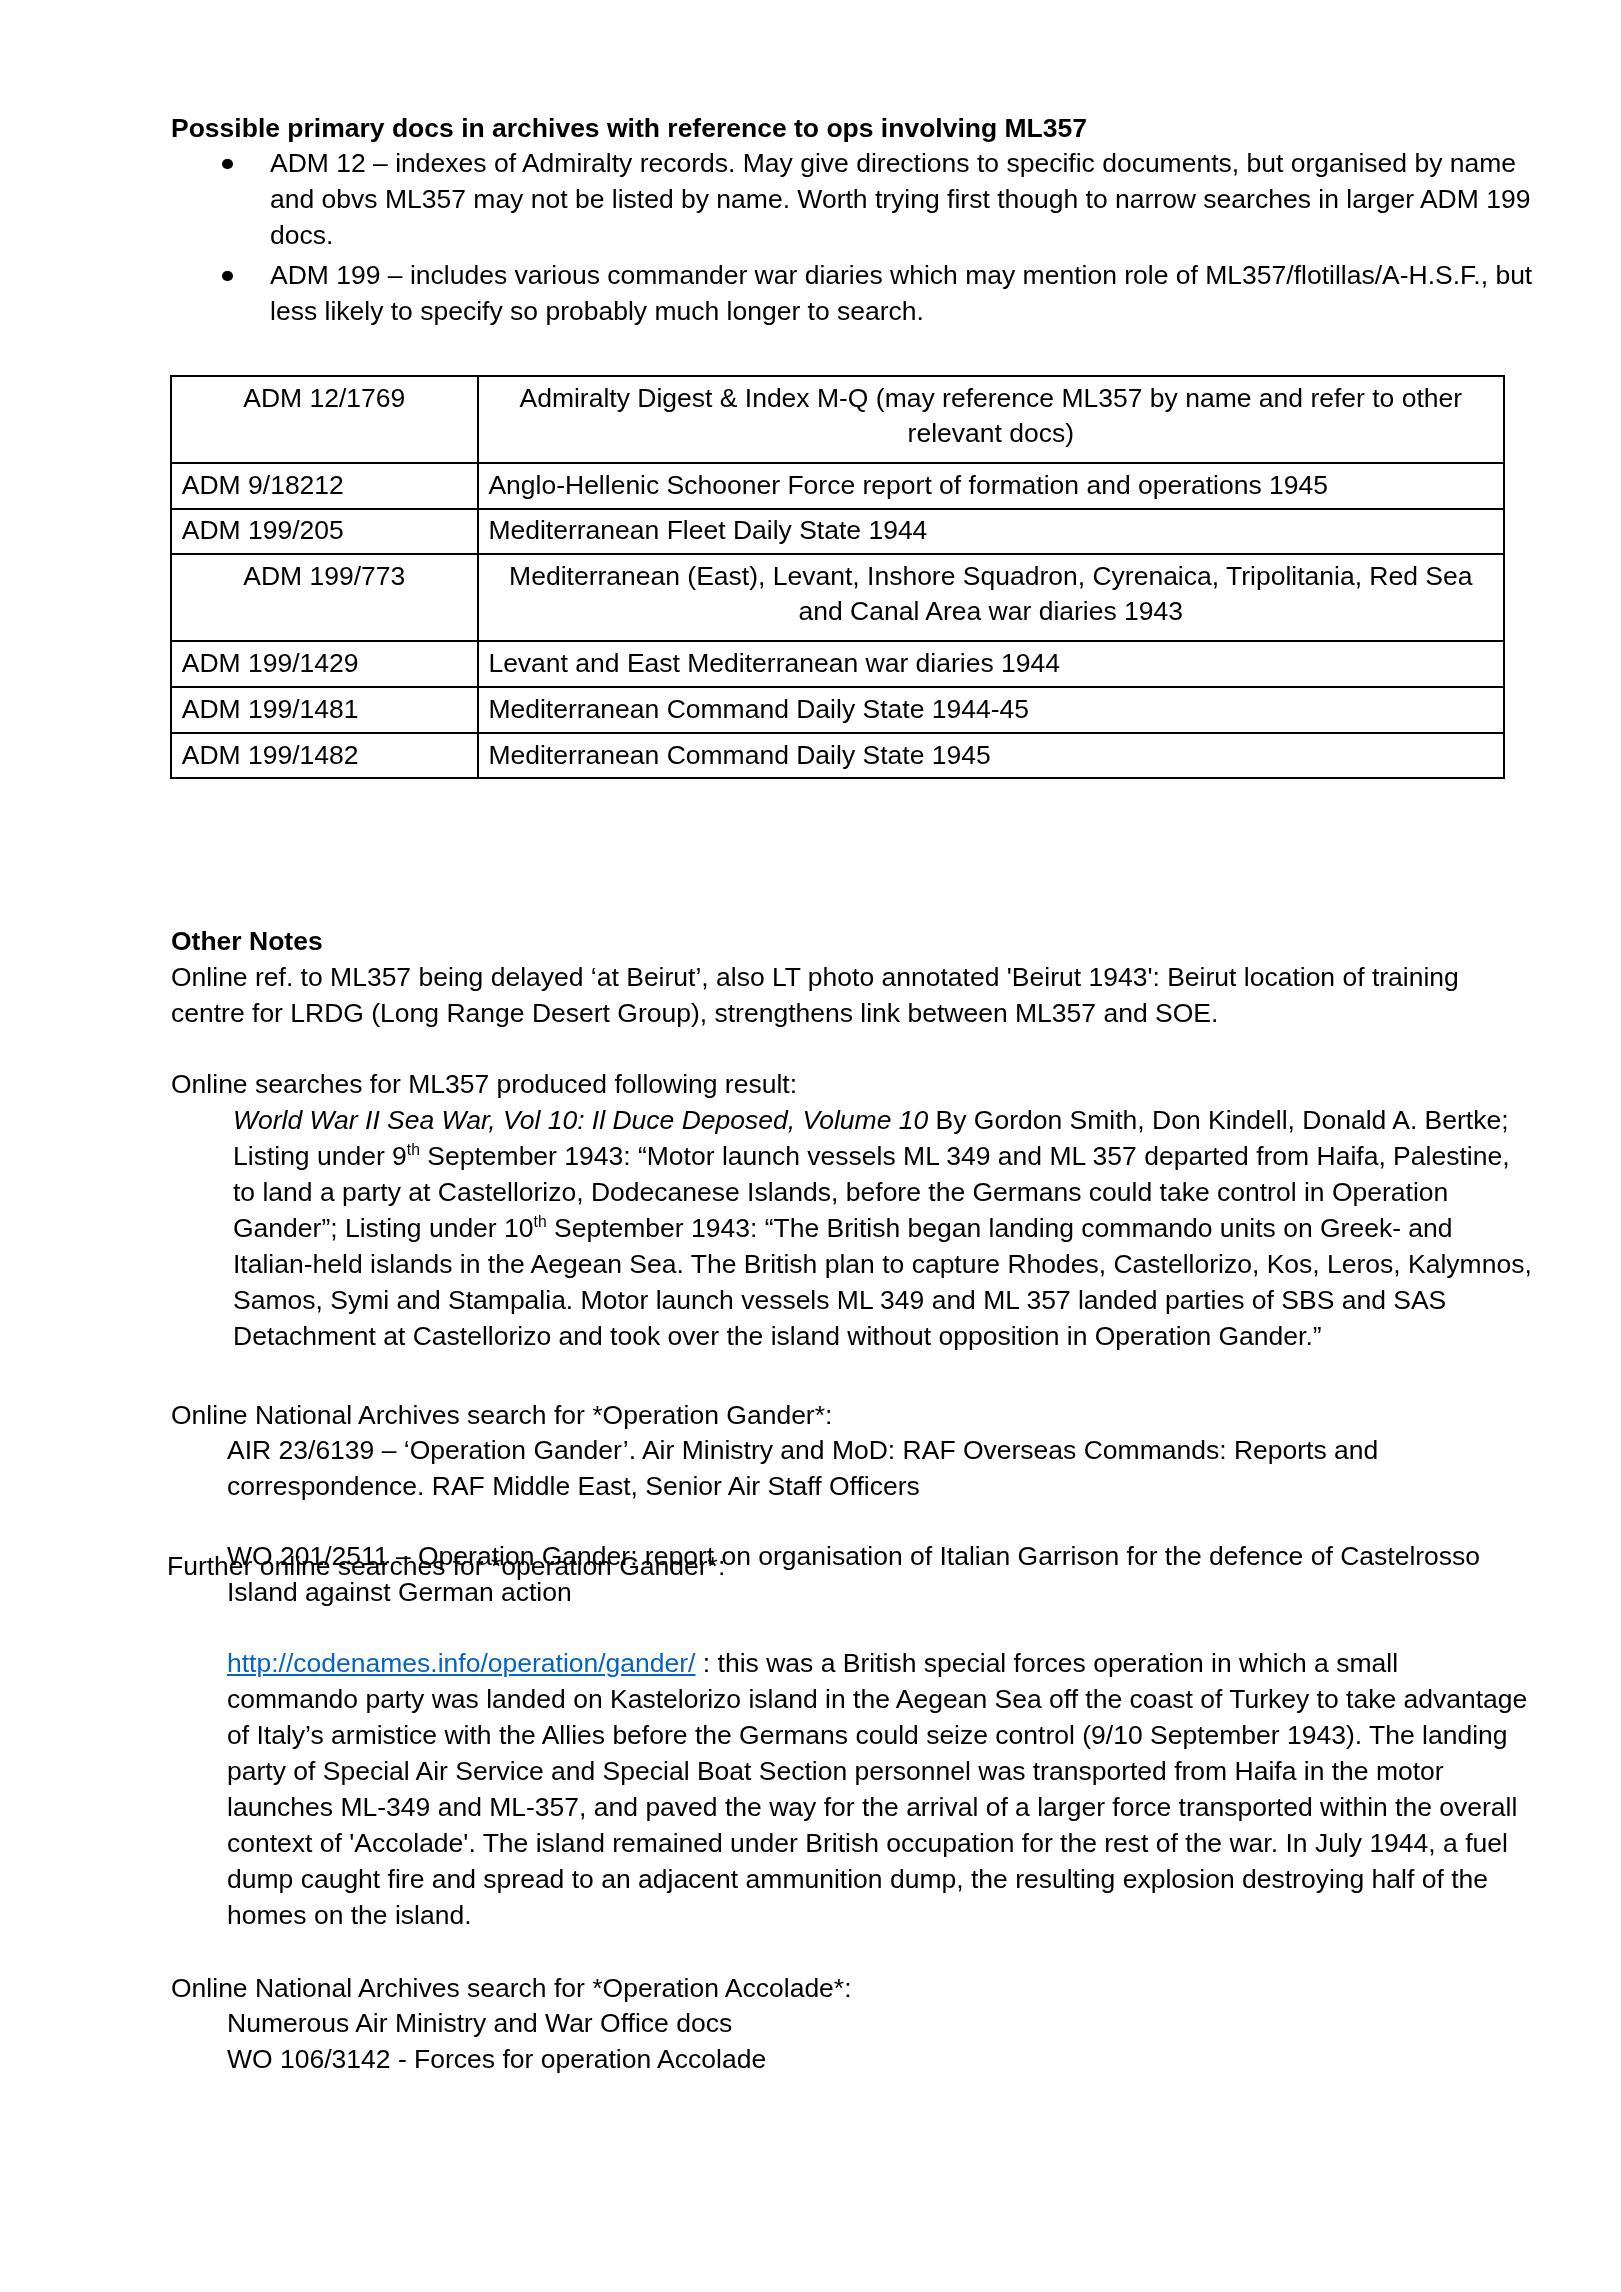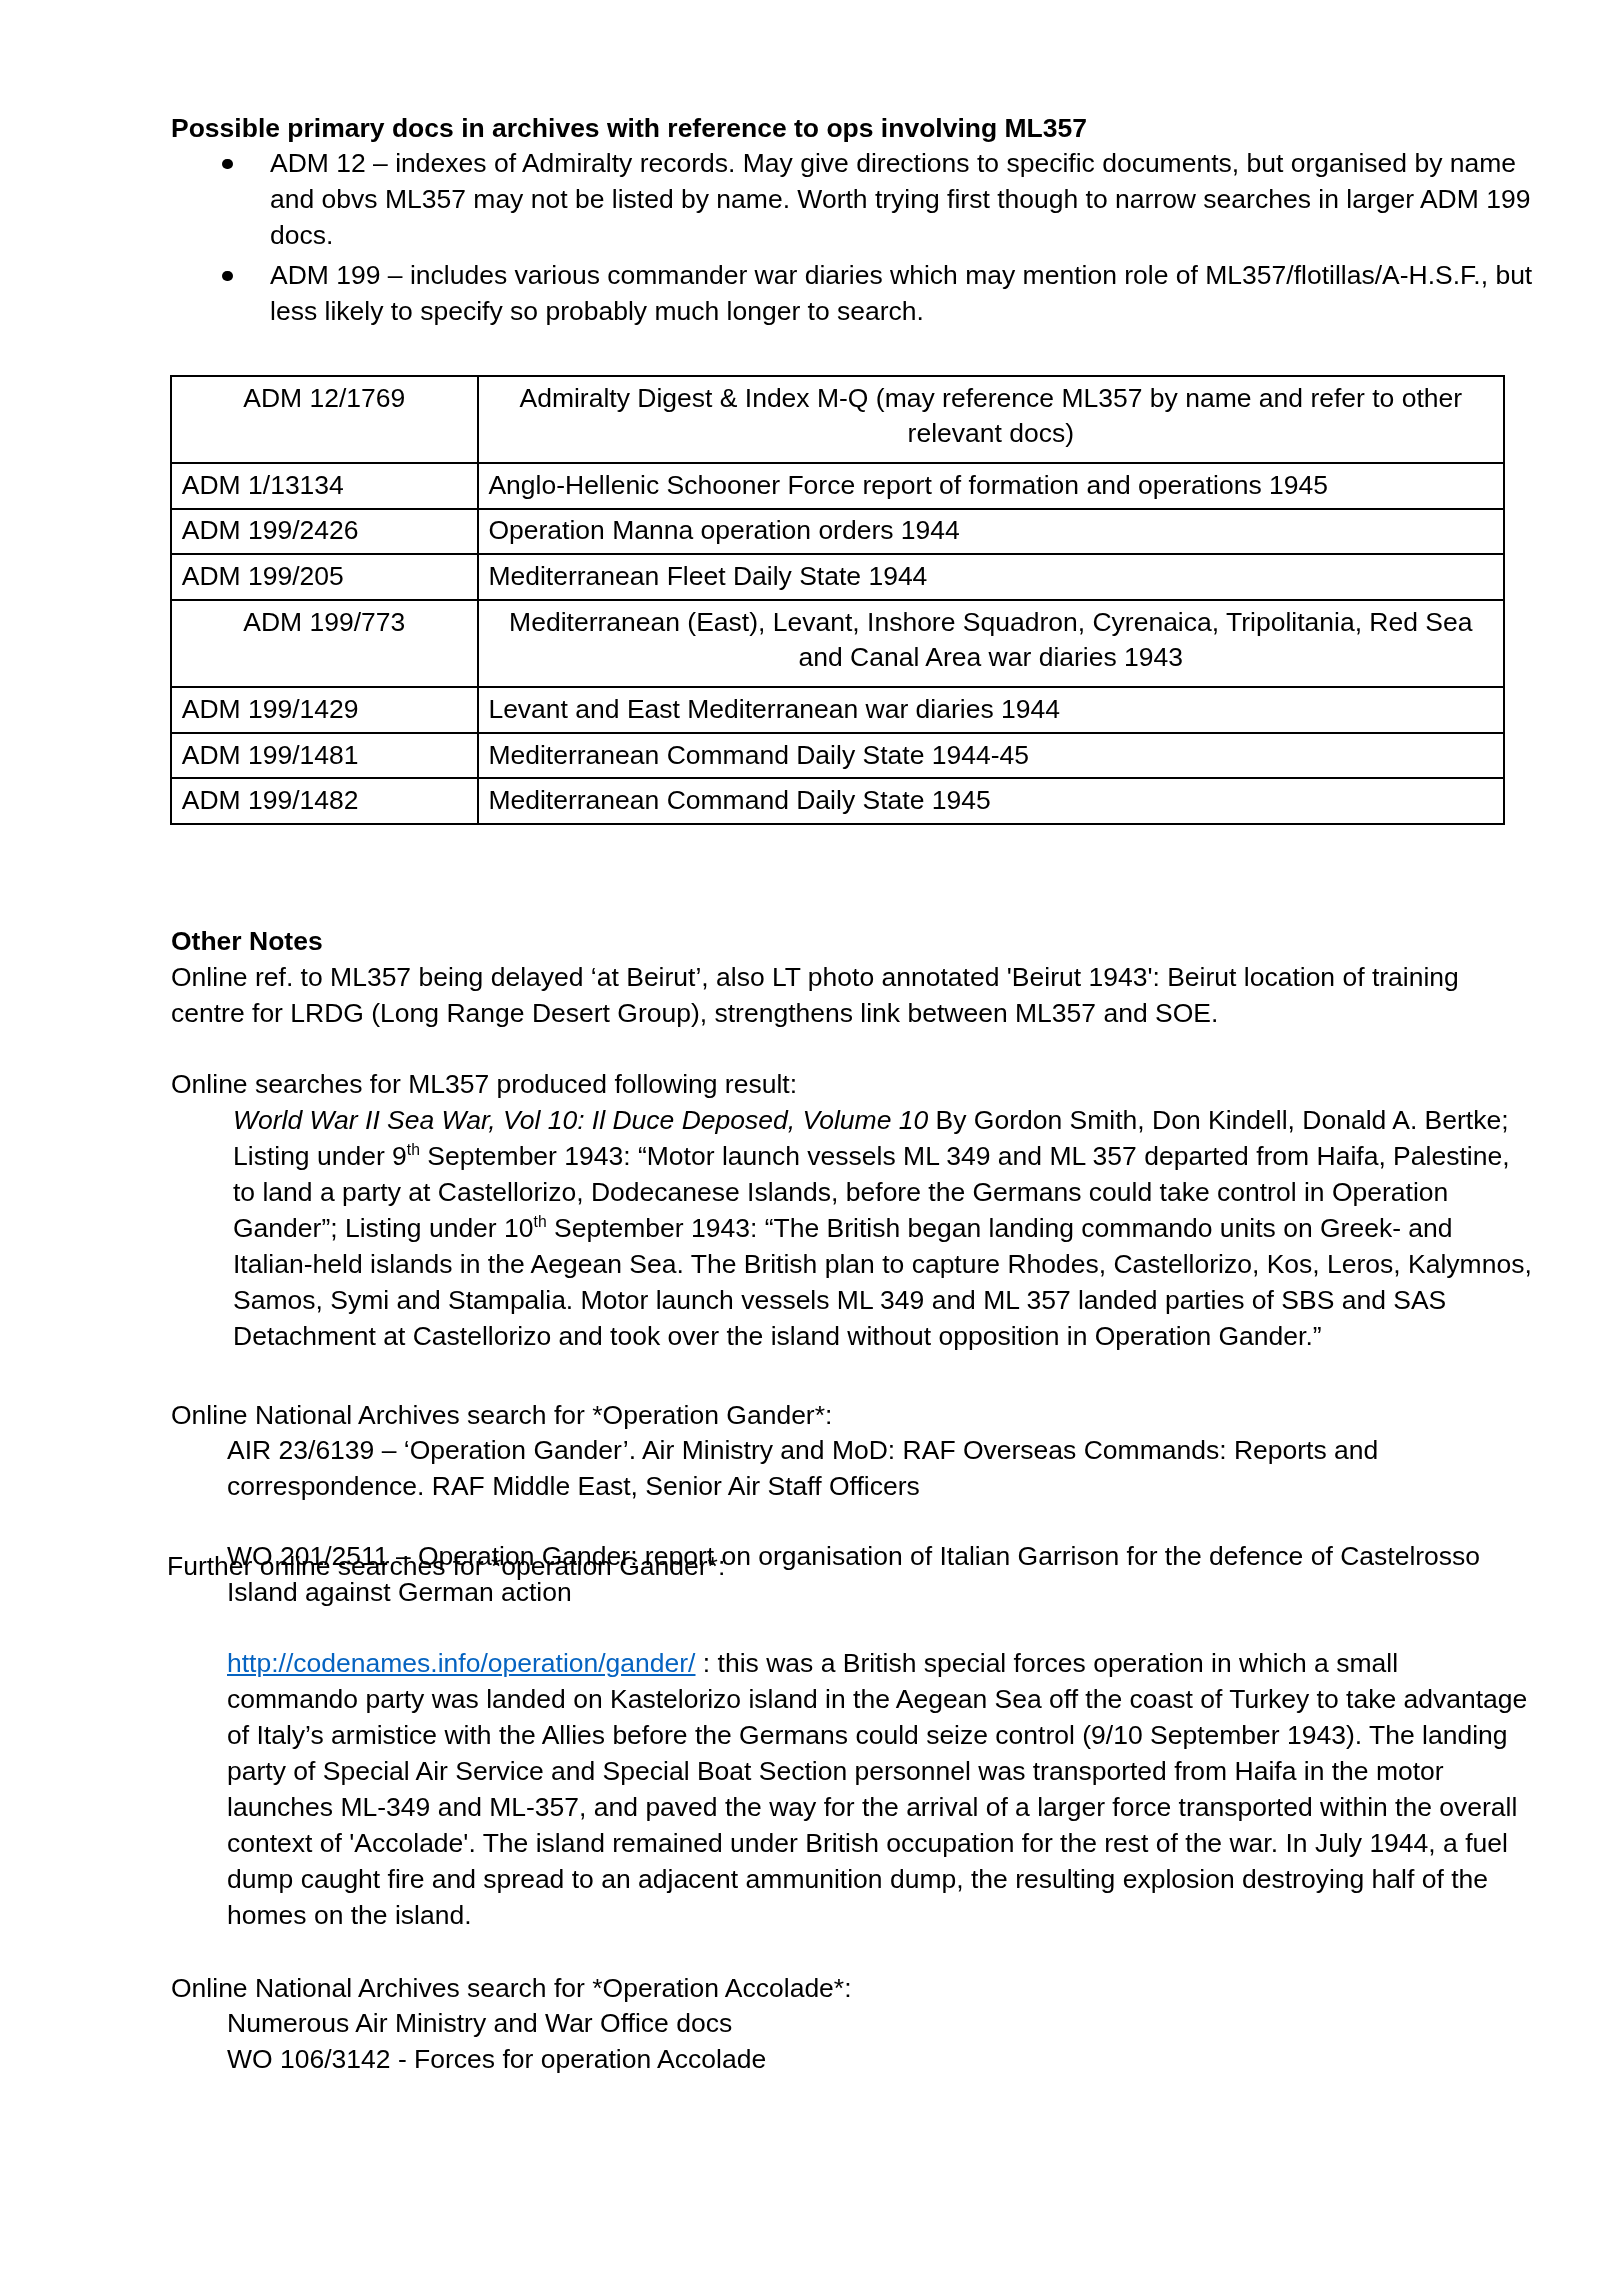--- a/index.html
+++ b/index.html
@@ -53,26 +53,22 @@
   </div>
 </div>
 
 <table class="archive">
   <tbody>
     <tr class="double">
       <td class="ref">ADM 12/1769</td>
       <td>Admiralty Digest &amp; Index M-Q (may reference ML357 by name and refer to other relevant docs)</td>
     </tr>
     <tr class="single">
-      <td class="ref">ADM 1/13134</td>
+      <td class="ref">ADM 9/18212</td>
       <td>Anglo-Hellenic Schooner Force report of formation and operations 1945</td>
-    </tr>
-    <tr class="single">
-      <td class="ref">ADM 199/2426</td>
-      <td>Operation Manna operation orders 1944</td>
     </tr>
     <tr class="single">
       <td class="ref">ADM 199/205</td>
       <td>Mediterranean Fleet Daily State 1944</td>
     </tr>
     <tr class="double">
       <td class="ref">ADM 199/773</td>
       <td>Mediterranean (East), Levant, Inshore Squadron, Cyrenaica, Tripolitania, Red Sea and Canal Area war diaries 1943</td>
     </tr>
     <tr class="single">

